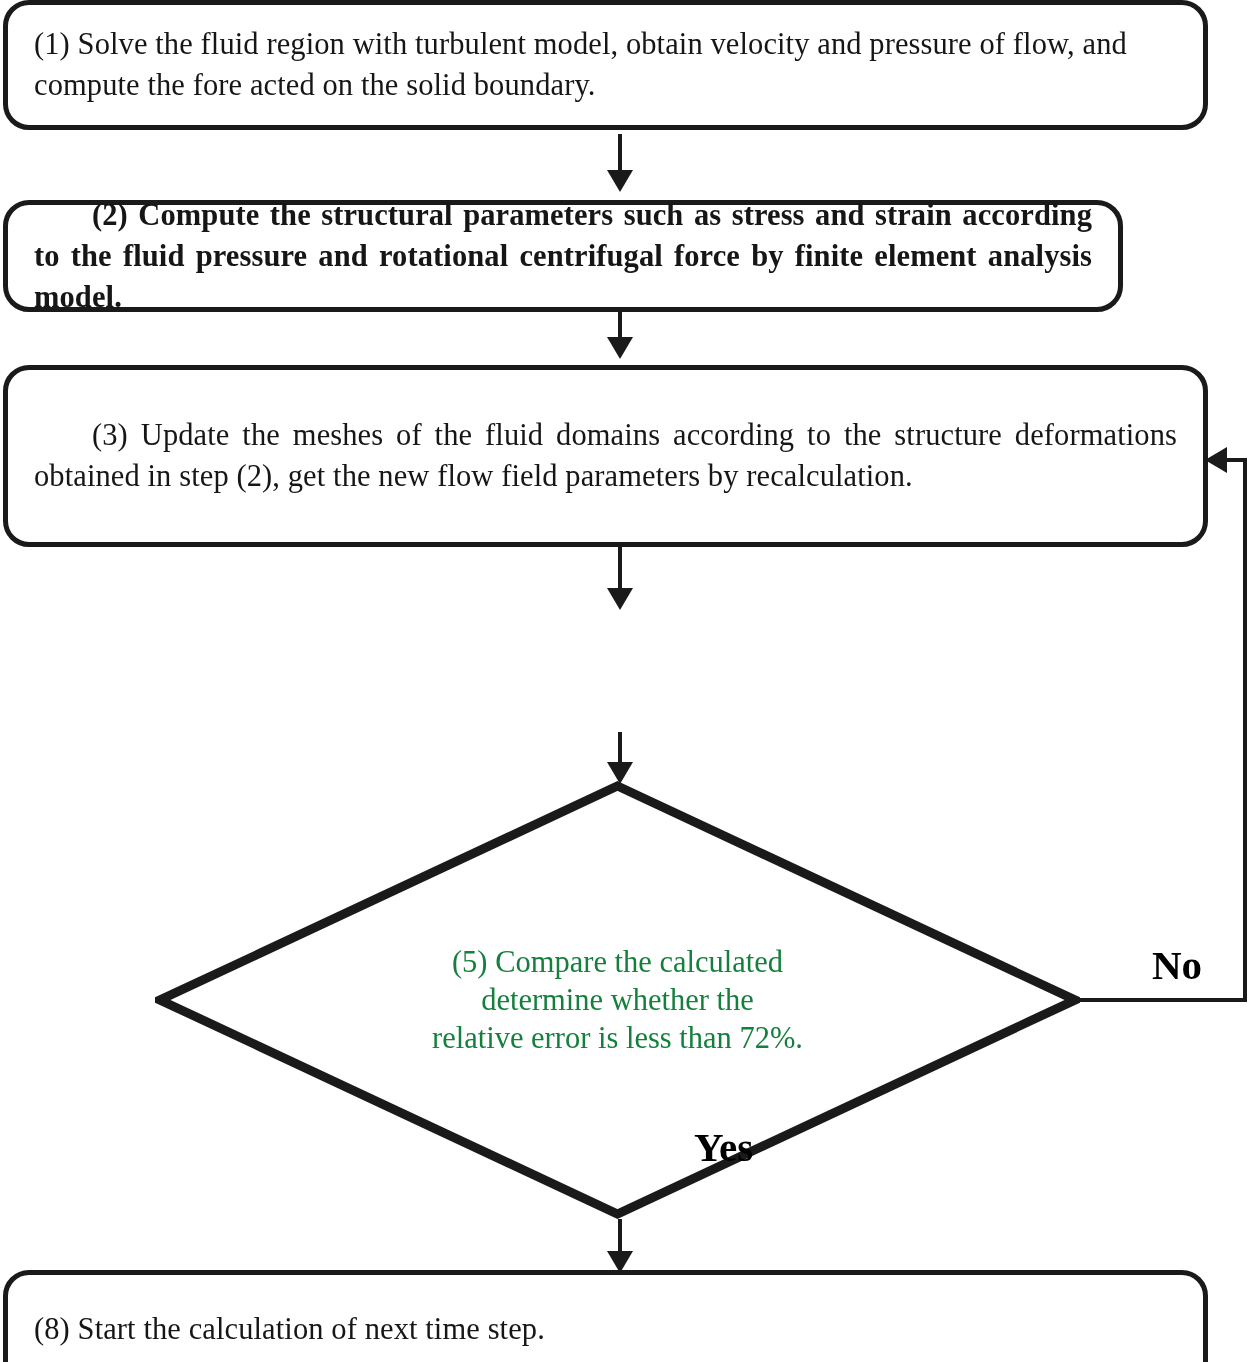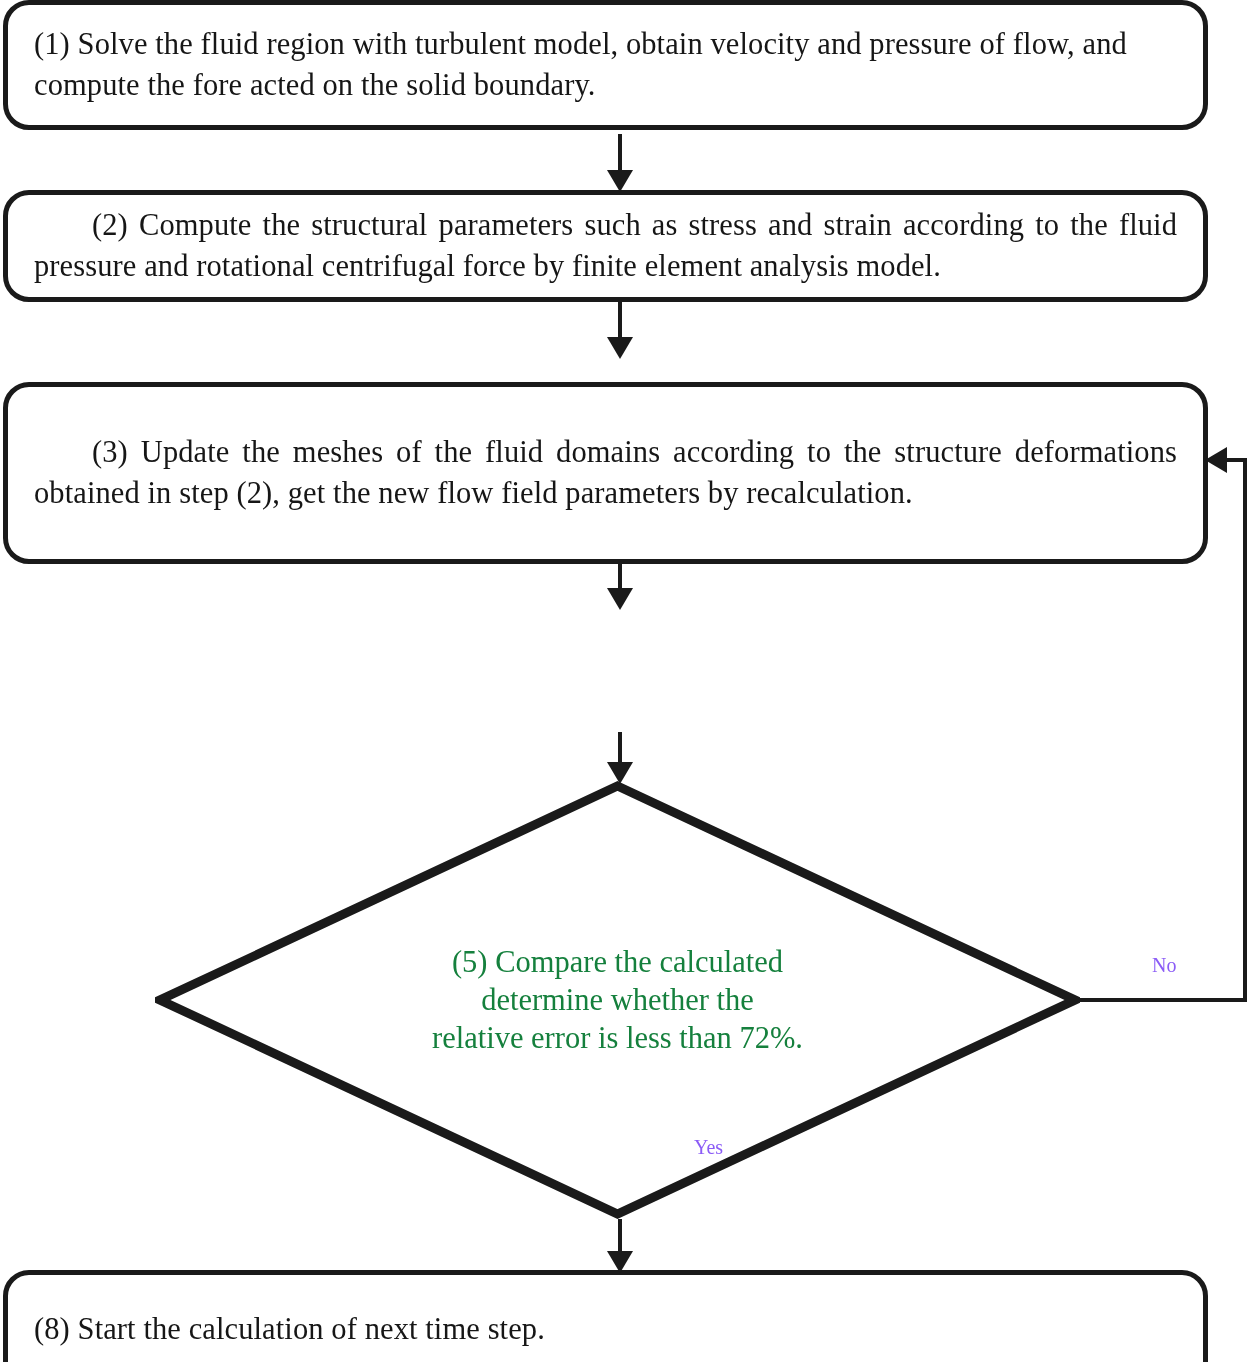--- a/index.html
+++ b/index.html
@@ -43,22 +43,22 @@
     text-align-last: left;
     text-indent: 58px;
   }
   .node.plain .txt {
     text-align: left;
     text-indent: 0;
   }
 
   
   #node-1 { left: 3px;  top: 0;    width: 1205px; height: 130px; }
-  #node-2 { left: 3px;  top: 190px;  width: 1205px; height: 112px; }
-  #node-3 { left: 3px;  top: 382px;  width: 1205px; height: 182px; }
+  #node-2 { left: 3px;  top: 200px;  width: 1120px; height: 112px; font-weight: bold; }
+  #node-3 { left: 3px;  top: 365px;  width: 1205px; height: 182px; }
   #node-4 { left: 3px;  top: 608px;  width: 1205px; height: 124px; }
   #node-6 { left: 3px;  top: 1270px; width: 1205px; height: 118px; }
 
   
   #decision {
     position: absolute;
     left: 155px;
     top: 781px;
     width: 925px;
     height: 438px;
@@ -127,25 +127,26 @@
   #arr-5-6  { left: 607px; top: 1251px; }
 
   
   #loop-h-bottom { left: 1080px; top: 998px;  width: 167px; }
   #loop-v        { left: 1243px; top: 458px;  height: 542px; }
   #loop-h-top    { left: 1213px; top: 458px;  width: 32px; }
   #arr-loop      { left: 1205px; top: 447px; }
 
   .edge-label {
     position: absolute;
-    font-size: 20px;
+    font-size: 41px;
     line-height: 34px;
-    color: #8b5cf6;
+    color: #000000;
     z-index: 5;
     white-space: nowrap;
+    font-weight: bold;
   }
   #label-no  { left: 1152px; top: 948px; }
   #label-yes { left: 694px;  top: 1130px; }
 </style>
 </head>
 <body>
 
 <div id="canvas">
 
   <div class="node plain" id="node-1">

